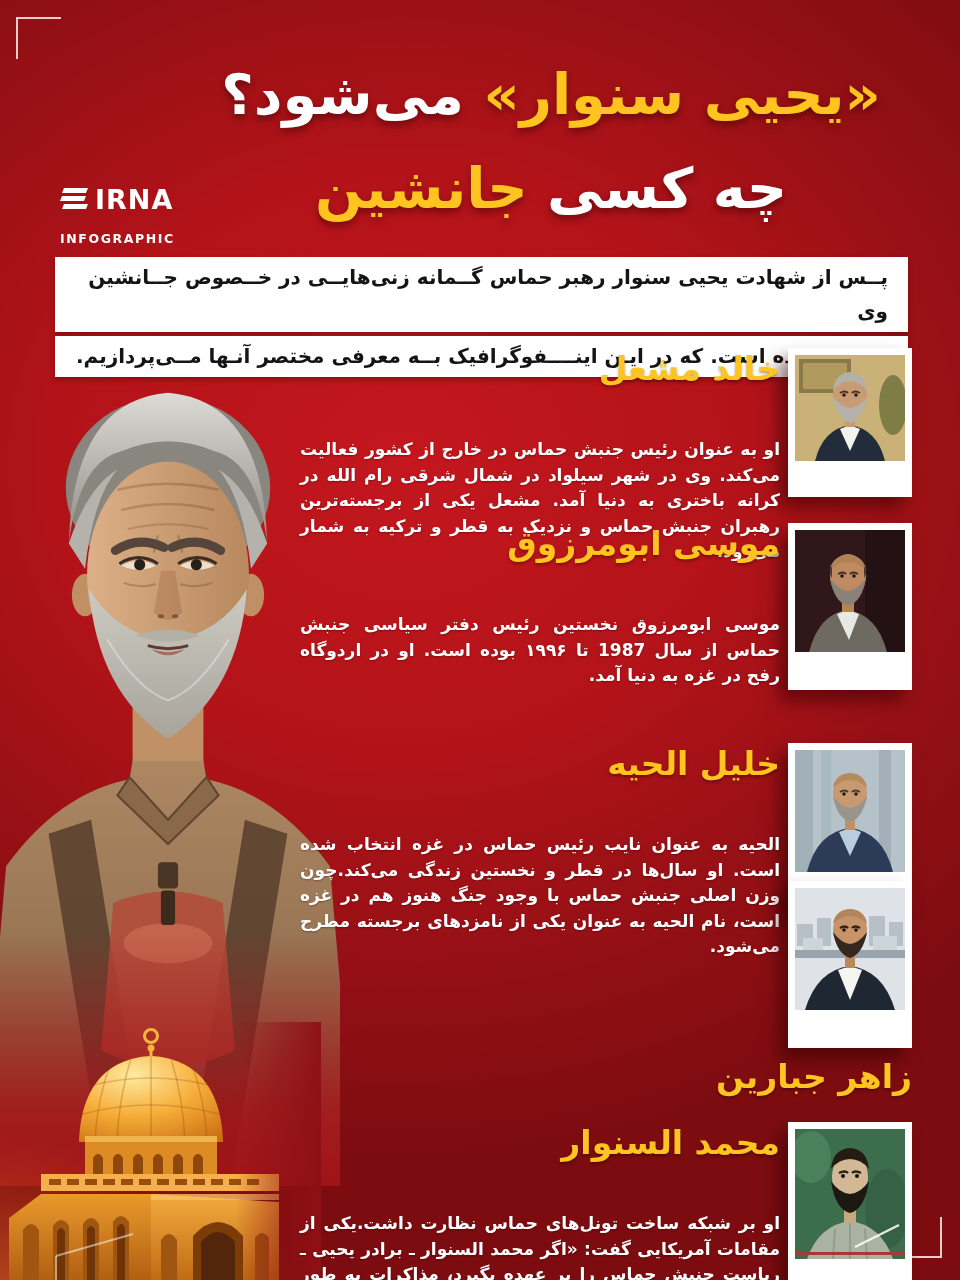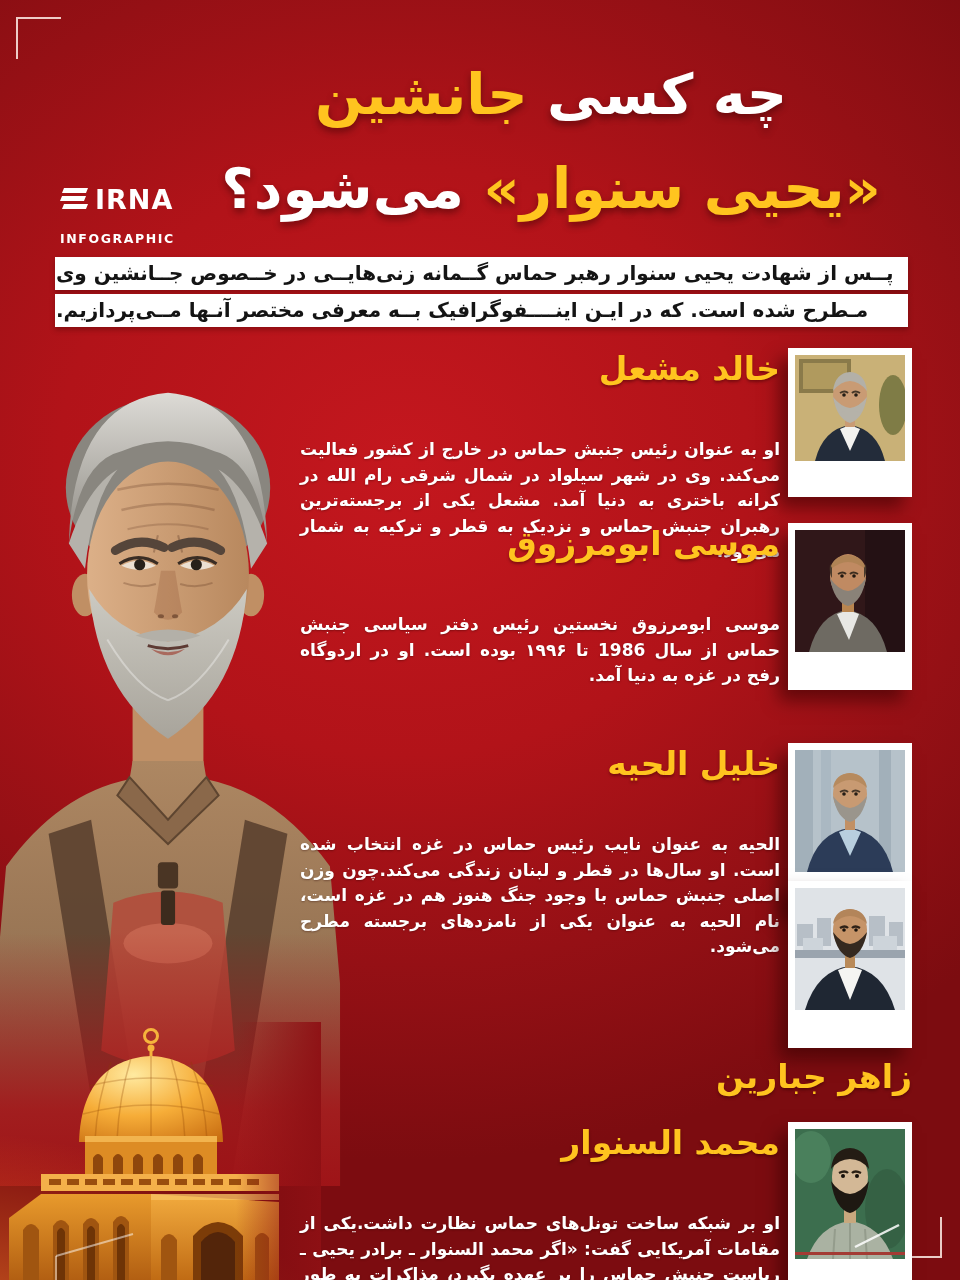--- a/index.html
+++ b/index.html
@@ -22,22 +22,22 @@
   .title .y{ color:#ffc41f; }
 
   
   .logo{ position:absolute; left:60px; top:186px; color:#fff; }
   .logo-row{ display:flex; align-items:center; gap:5px; }
   .logo-brand{ font-size:27px; font-weight:bold; letter-spacing:1px; line-height:28px; }
   .logo-sub{ font-size:12.5px; font-weight:bold; letter-spacing:1.6px; margin-top:17px; }
 
   
   .intro{ position:absolute; top:257px; left:55px; width:853px; direction:rtl; }
-  .intro-bar{ background:#ffffff; color:#141414; font-weight:bold; font-size:20px; line-height:26px;
-              text-align:left; padding:3px 1px 4px; margin-bottom:4px;
+  .intro-bar{ background:#ffffff; color:#141414; font-weight:bold; font-size:20px; line-height:34px;
+              text-align:right; padding:3px 20px 4px; margin-bottom:4px;
               box-shadow:0 3px 5px rgba(60,0,0,.35); }
 
   
   .section{ position:absolute; left:300px; width:612px; direction:rtl; display:flex; gap:8px; }
   .s1{ top:348px; } .s2{ top:523px; } .s3{ top:743px; } .s4{ top:881px;flex-direction:column; } .s5{ top:1122px; }
   .polaroid{ flex:0 0 auto; width:124px; background:#fff; padding:7px 7px 0;
              box-shadow:-9px 11px 16px rgba(50,0,0,.55); height:fit-content; }
   .photo{ width:110px; position:relative; overflow:hidden; }
   .s1 .photo{ height:106px; } .s2 .photo{ height:122px; } .s3 .photo{ height:122px; }
   .s4 .photo{ height:122px; } .s5 .photo{ height:130px; }
@@ -57,22 +57,22 @@
 </style>
 </head>
 <body>
 
 <div class="poster">
 
   <div class="corner corner-tl"></div>
   <div class="corner corner-br"></div>
 
   <div class="title">
+    <div><span class="y">«یحیی سنوار»</span> <span class="w">می‌شود؟</span></div>
     <div><span class="w">چه کسی</span> <span class="y">جانشین</span></div>
-    <div><span class="y">«یحیی سنوار»</span> <span class="w">می‌شود؟</span></div>
   </div>
 
   <div class="logo">
     <div class="logo-row">
       <span>
         <svg width="30" height="26" viewBox="0 0 30 26">
           <polygon points="4,1 28,1 26,6 2,6" fill="#fff"></polygon>
           <polygon points="2,9 26,9 24,14 0,14" fill="#fff"></polygon>
           <polygon points="4,17 28,17 26,22 2,22" fill="#fff"></polygon>
         </svg>
@@ -271,21 +271,21 @@
           <path d="M35,48 Q39,72 53,76 Q67,72 71,48 Q63,60 53,61 Q43,60 35,48 Z" fill="#8a8278"></path>
           <path d="M43,44 Q48,41 51,44 M55,44 Q58,41 63,44" stroke="#3c2d1f" stroke-width="2" fill="none"></path>
           <circle cx="47" cy="46" r="1.8" fill="#201811"></circle>
             <circle cx="59" cy="46" r="1.8" fill="#201811"></circle>
         </svg>
       </div>
       <div class="polaroid-bottom"></div>
     </div>
     <div class="sec-texts">
       <div class="sec-name">موسی ابومرزوق</div>
-      <div class="sec-desc">موسی ابومرزوق نخستین رئیس دفتر سیاسی جنبش حماس از سال 1986 تا ۱۹۹۶ بوده است. او در اردوگاه رفح در غزه به دنیا آمد.</div>
+      <div class="sec-desc">موسی ابومرزوق نخستین رئیس دفتر سیاسی جنبش حماس از سال 1987 تا ۱۹۹۶ بوده است. او در اردوگاه رفح در غزه به دنیا آمد.</div>
     </div>
   </div>
 
   <div class="section s3">
     <div class="polaroid">
       <div class="photo">
         <svg width="110" height="122" viewBox="0 0 110 122" preserveAspectRatio="xMidYMid slice">
           <rect width="110" height="122" fill="#b6c2ca"></rect>
           <rect x="0" y="0" width="18" height="122" fill="#a2b0ba"></rect>
             <rect x="26" y="0" width="10" height="122" fill="#aab8c2"></rect>
@@ -298,21 +298,21 @@
           <path d="M38,46 Q42,68 55,72 Q68,68 72,46 Q64,57 55,58 Q46,57 38,46 Z" fill="#9a958c"></path>
           <path d="M45,42 Q50,39 53,42 M57,42 Q60,39 65,42" stroke="#463729" stroke-width="2" fill="none"></path>
           <circle cx="49" cy="44" r="1.8" fill="#241d16"></circle>
             <circle cx="61" cy="44" r="1.8" fill="#241d16"></circle>
         </svg>
       </div>
       <div class="polaroid-bottom"></div>
     </div>
     <div class="sec-texts">
       <div class="sec-name">خلیل الحیه</div>
-      <div class="sec-desc">الحیه به عنوان نایب رئیس حماس در غزه انتخاب شده است. او سال‌ها در قطر و لبنان زندگی می‌کند.چون وزن اصلی جنبش حماس با وجود جنگ هنوز هم در غزه است، نام الحیه به عنوان یکی از نامزدهای برجسته مطرح می‌شود.</div>
+      <div class="sec-desc">الحیه به عنوان نایب رئیس حماس در غزه انتخاب شده است. او سال‌ها در قطر و نخستین زندگی می‌کند.چون وزن اصلی جنبش حماس با وجود جنگ هنوز هم در غزه است، نام الحیه به عنوان یکی از نامزدهای برجسته مطرح می‌شود.</div>
     </div>
   </div>
 
   <div class="section s4">
     <div class="polaroid">
       <div class="photo">
         <svg width="110" height="122" viewBox="0 0 110 122" preserveAspectRatio="xMidYMid slice">
           <rect width="110" height="122" fill="#dfe3e7"></rect>
           <g fill="#b7bfc7">
             <rect x="2" y="36" width="16" height="22"></rect>

